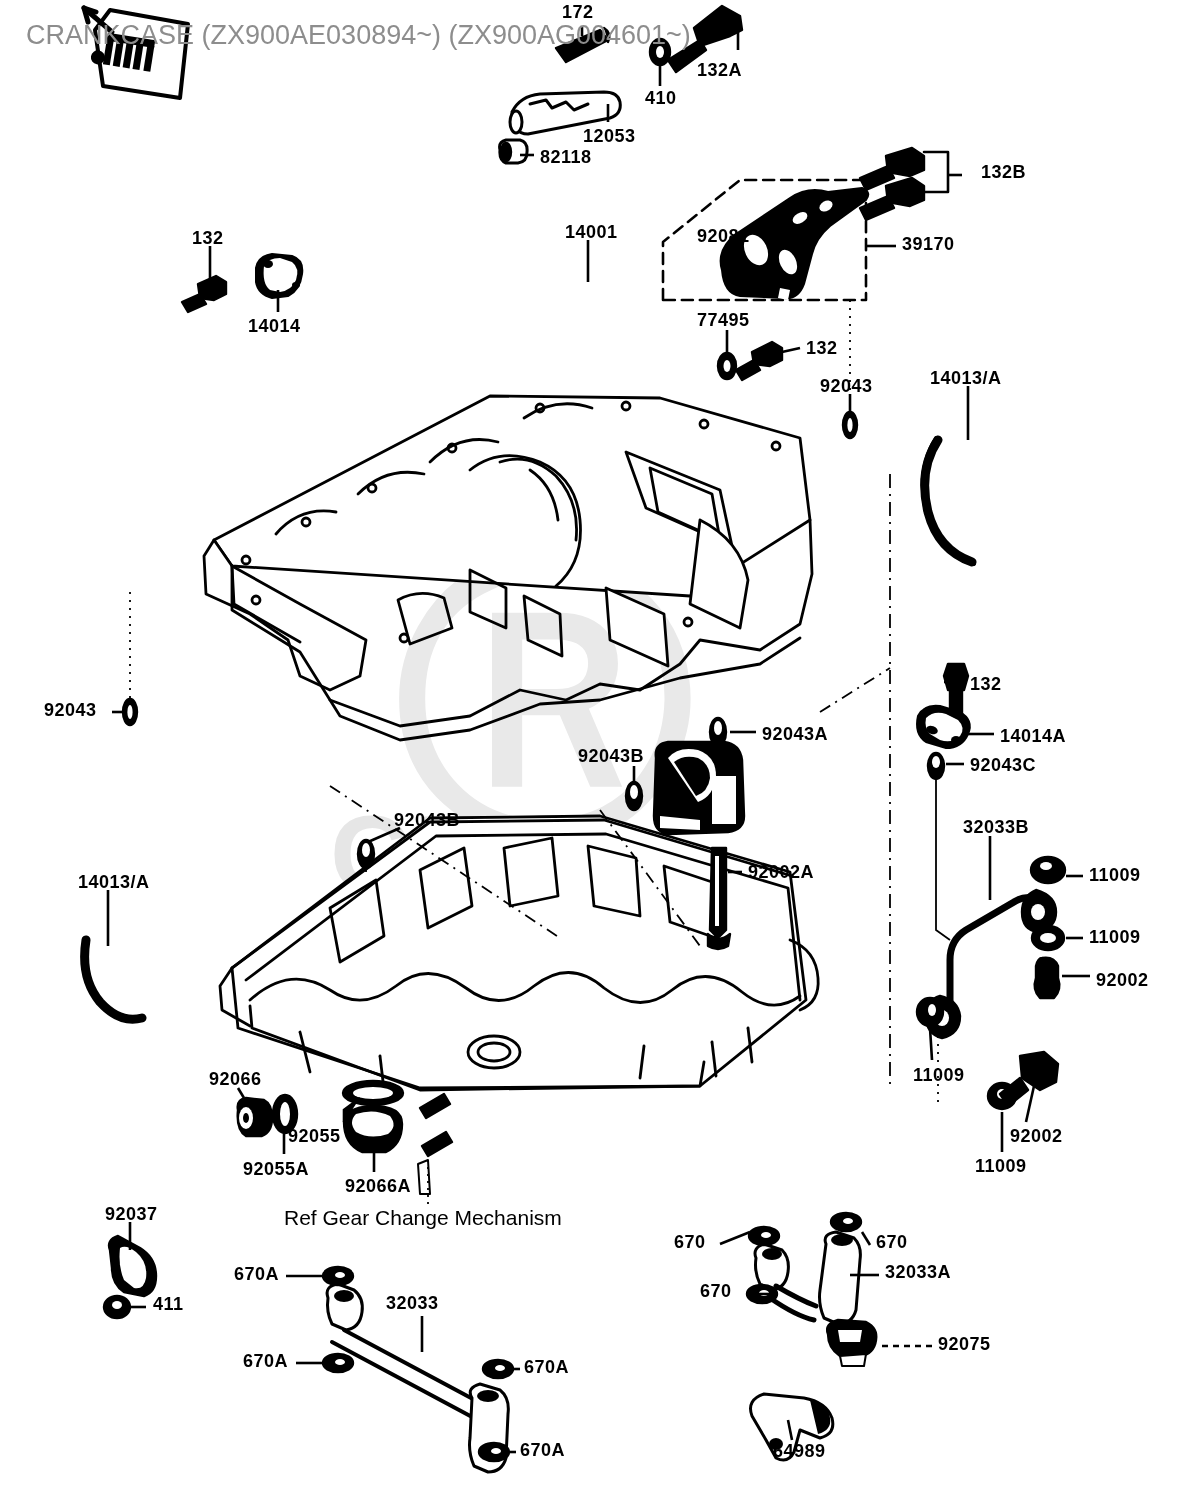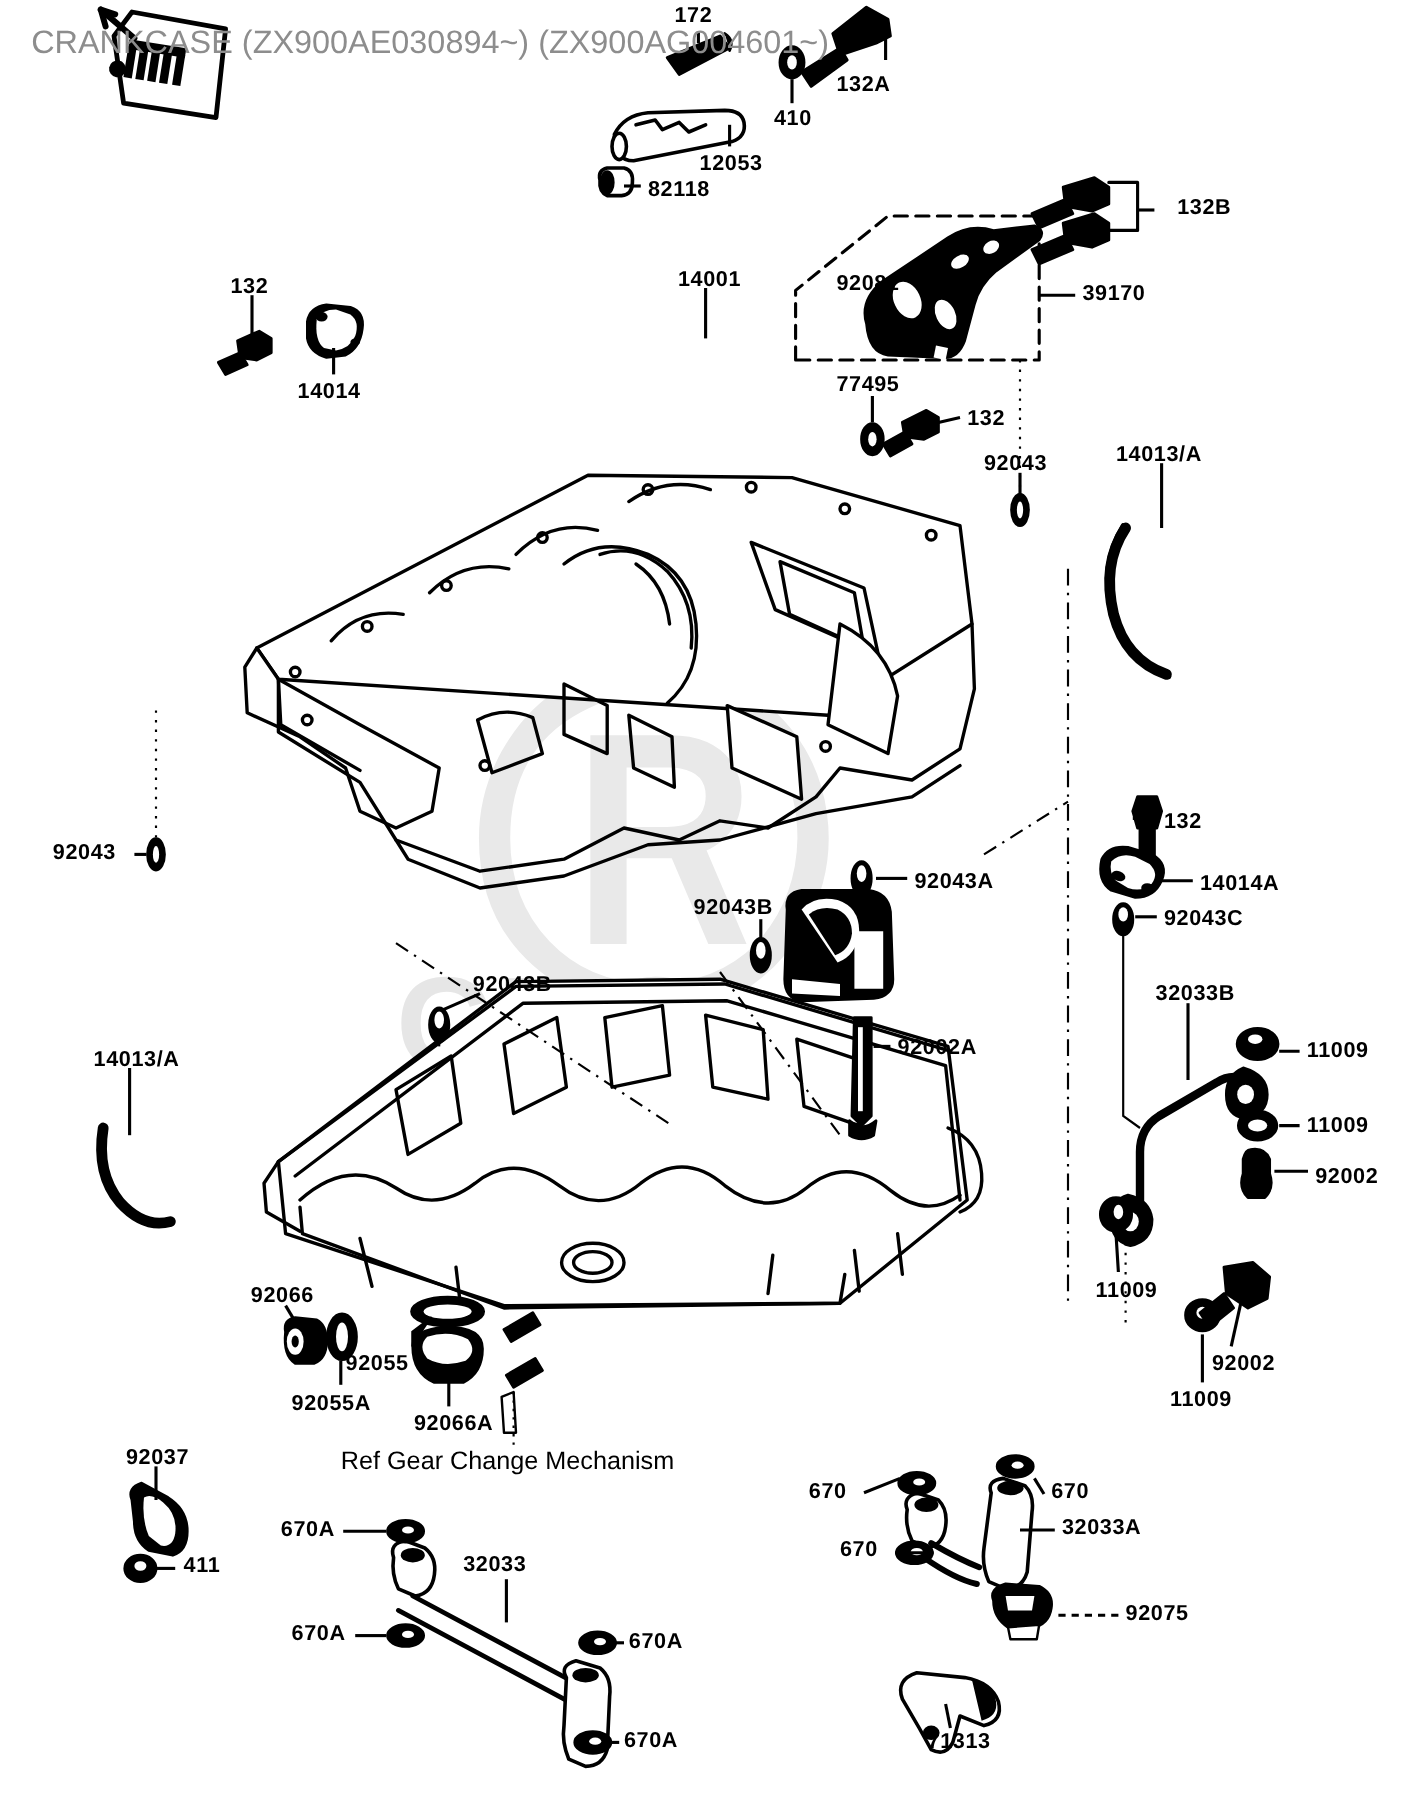--- a/index.html
+++ b/index.html
@@ -520,19 +520,19 @@
     <div class="lbl" style="left:234px;top:1264px;">670A</div>
     <div class="lbl" style="left:386px;top:1293px;">32033</div>
     <div class="lbl" style="left:243px;top:1351px;">670A</div>
     <div class="lbl" style="left:524px;top:1357px;">670A</div>
     <div class="lbl" style="left:520px;top:1440px;">670A</div>
     <div class="lbl" style="left:876px;top:1232px;">670</div>
     <div class="lbl" style="left:674px;top:1232px;">670</div>
     <div class="lbl" style="left:700px;top:1281px;">670</div>
     <div class="lbl" style="left:885px;top:1262px;">32033A</div>
     <div class="lbl" style="left:938px;top:1334px;">92075</div>
-    <div class="lbl" style="left:773px;top:1441px;">71313</div>
+    <div class="lbl" style="left:773px;top:1441px;">64989</div>
   </div>
 
   <div class="note" style="left:284px;top:1206px;">Ref  Gear Change Mechanism</div>
 
 
 </div>
 
 </body></html>

